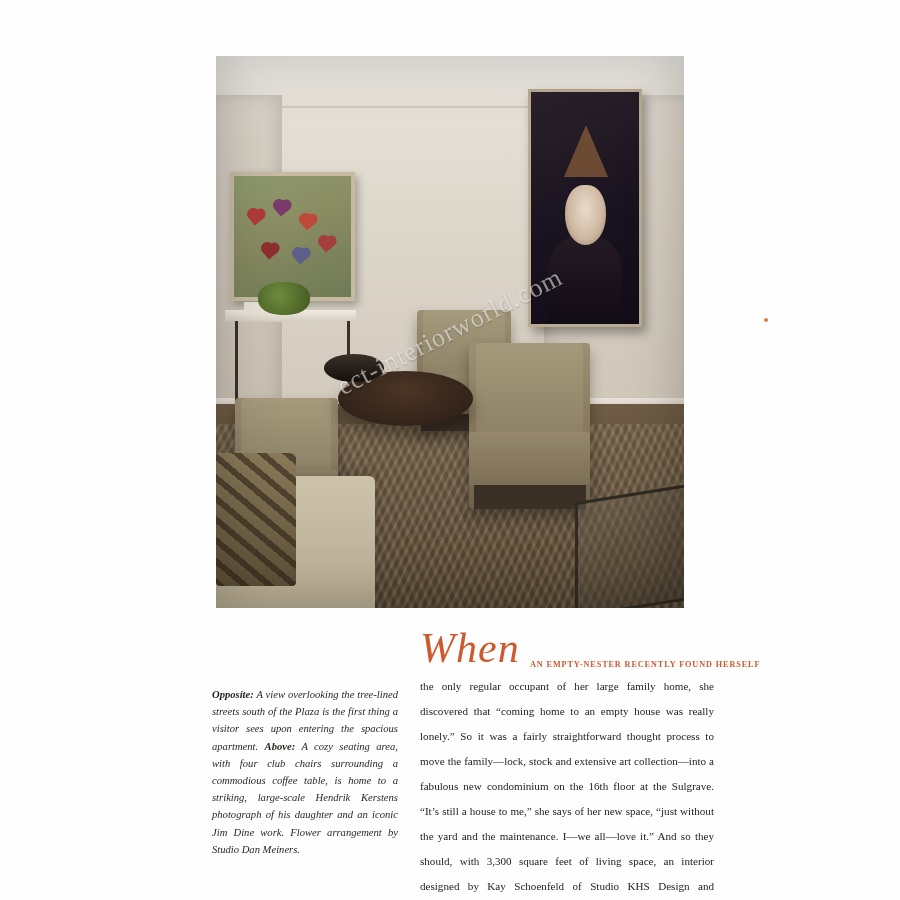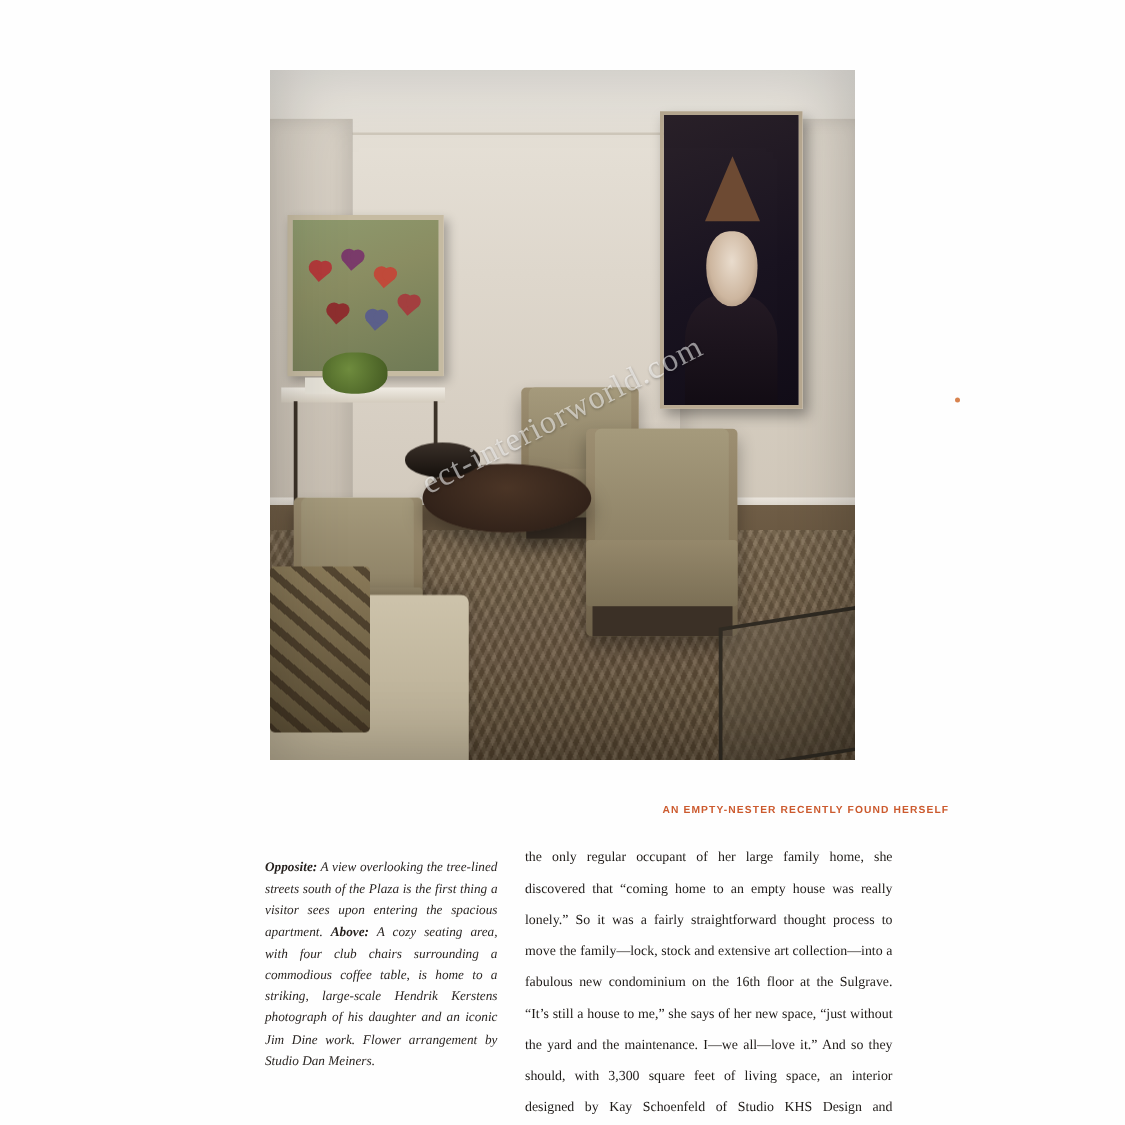--- a/index.html
+++ b/index.html
@@ -319,22 +319,22 @@
     top: -6px;
     font-family: "Liberation Serif", serif;
     font-style: italic;
     font-size: 42px;
     color: #cc5a2e;
     letter-spacing: 1px;
   }
   #lead-in {
     position: absolute;
     left: 110px;
-    bottom: 24px;
-    font-family: Liberation Sans, sans-serif;
+    bottom: 7px;
+    font-family: Liberation Serif, serif;
     font-size: 8.2px;
     letter-spacing: 0.9px;
     color: #cc5a2e;
     font-weight: bold;
     white-space: nowrap;
   }
   #body-text {
     font-family: "Liberation Serif", serif;
     font-size: 11.1px;
     line-height: 25px;
@@ -420,18 +420,19 @@
       <div class="watermark">ect-interiorworld.com</div>
     </div>
   </div>
 
   <div id="caption-col">
     <b>Opposite:</b><span> A view overlooking the tree-lined streets south of the Plaza is the first thing a visitor sees upon entering the spacious apartment. </span><b>Above:</b><span> A cozy seating area, with four club chairs surrounding a commodious coffee table, is home to a striking, large-scale Hendrik Kerstens photograph of his daughter and an iconic Jim Dine work. Flower arrangement by Studio Dan Meiners.</span>
   </div>
 
   <div id="body-col">
     <div id="drop-line">
+      <span id="drop-word">When</span>
       <span id="lead-in">AN EMPTY-NESTER RECENTLY FOUND HERSELF</span>
     </div>
     <div id="body-text">the only regular occupant of her large family home, she discovered that “coming home to an empty house was really lonely.” So it was a fairly straightforward thought process to move the family—lock, stock and extensive art collection—into a fabulous new condominium on the 16th floor at the Sulgrave. “It’s still a house to me,” she says of her new space, “just without the yard and the maintenance. I—we all—love it.” And so they should, with 3,300 square feet of living space, an interior designed by Kay Schoenfeld of Studio KHS Design and reconfigured by Nearing Staats Prelogar and Jones. Lovingly collected art adorns every wall in sight.</div>
   </div>
 
 </div>
 
 </body></html>

